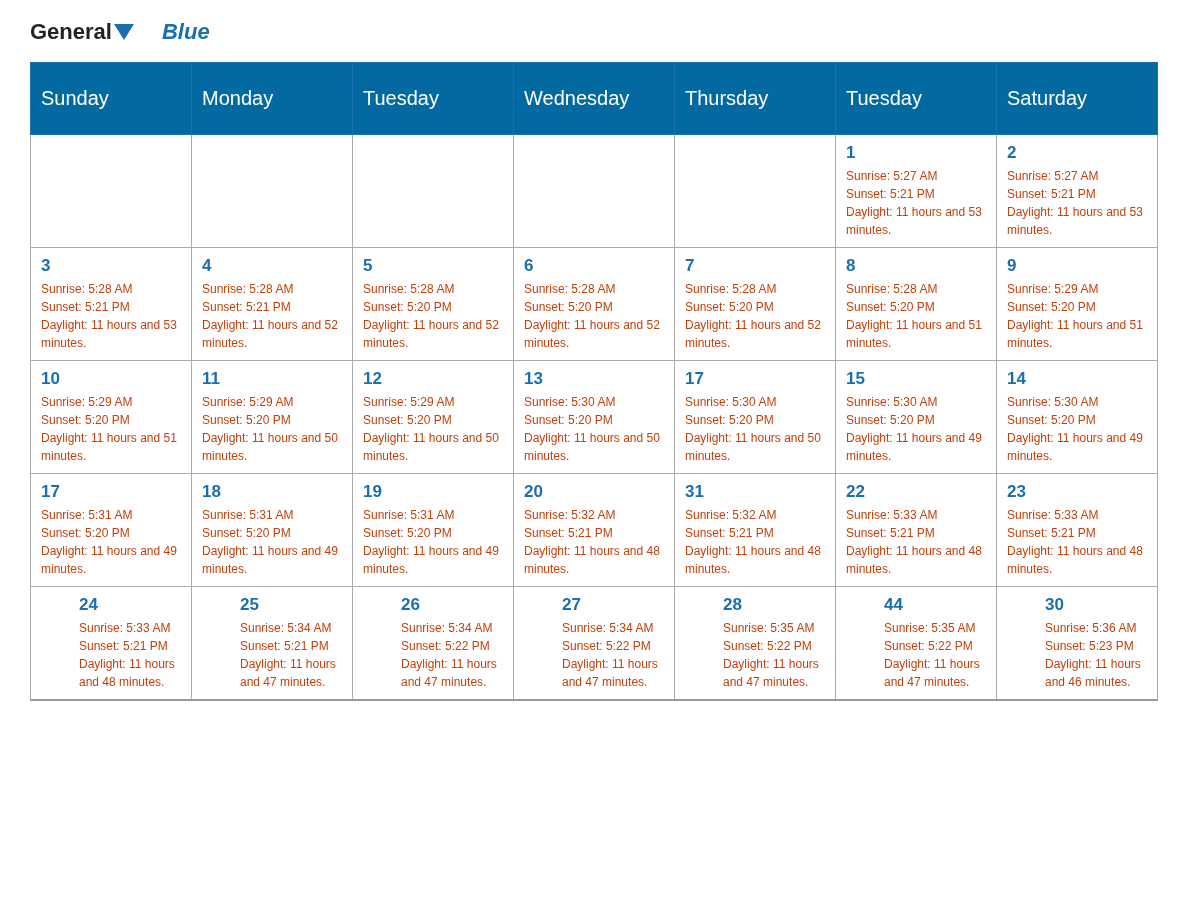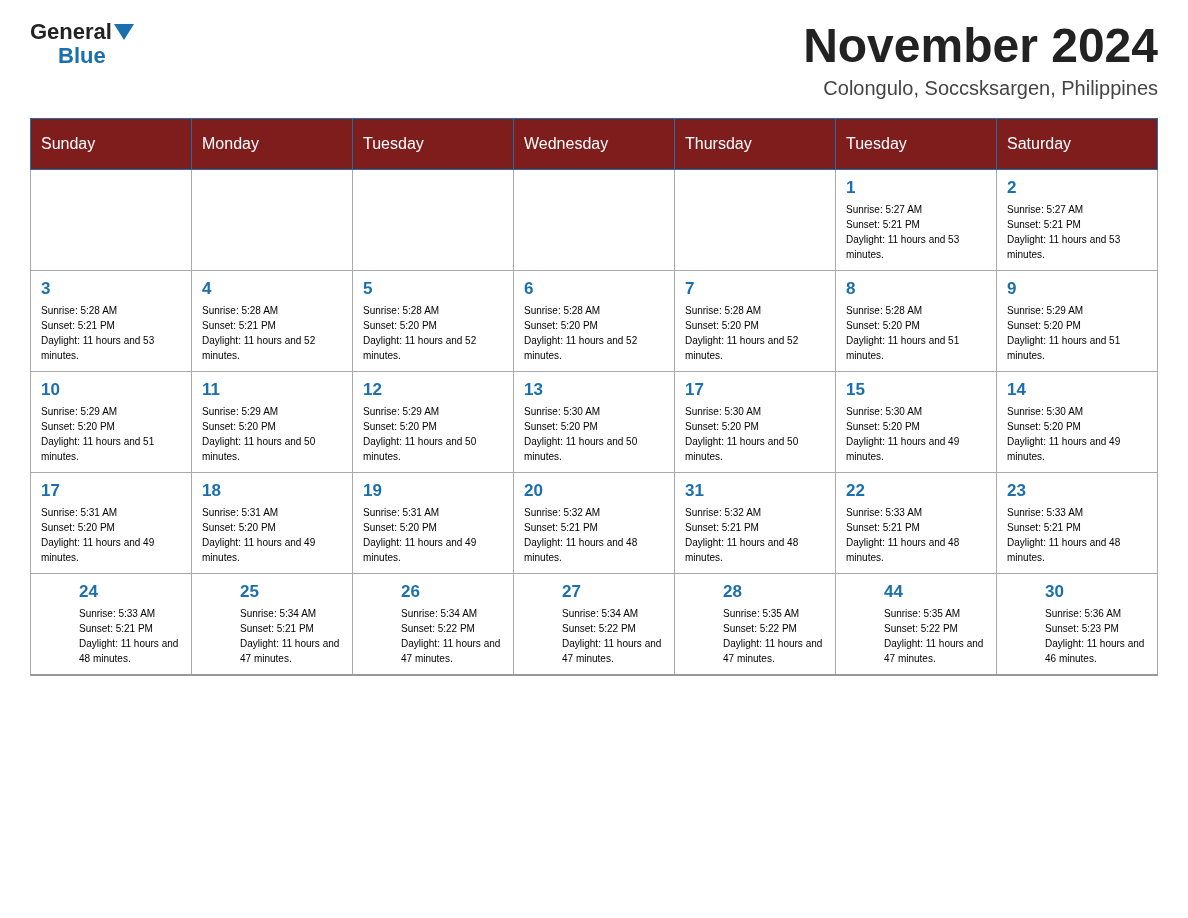--- a/index.html
+++ b/index.html
@@ -10,36 +10,37 @@
       color: #222;
     }
     .header {
       display: flex;
       justify-content: space-between;
       align-items: flex-start;
       margin-bottom: 18px;
     }
     .logo {
       display: flex;
-      flex-direction: column;
+      flex-direction: row;
       align-items: flex-start;
     }
     .logo-general {
       font-size: 22px;
       font-weight: bold;
       color: #222;
       letter-spacing: 0;
       line-height: 1.1;
     }
     .logo-blue {
       font-size: 22px;
       font-weight: bold;
       color: #1a6faf;
       line-height: 1.1;
       margin-left: 28px;
+      font-style: italic;
     }
     .logo-line {
       display: flex;
       align-items: center;
     }
     .title-area {
       text-align: right;
     }
     .month-title {
       font-size: 48px;
@@ -51,47 +52,47 @@
       font-size: 20px;
       color: #444;
       margin-top: 4px;
     }
     .calendar {
       width: 100%;
       border-collapse: collapse;
       border: 1px solid #999;
     }
     .calendar th {
-      background: #7f1d1d;
+      background: #0369a1;
       color: #fff;
-      font-size: 16px;
+      font-size: 20px;
       font-weight: normal;
-      padding: 16px 10px;
+      padding: 24px 10px;
       text-align: left;
       border: 1px solid #1a6faf;
     }
     .calendar td {
       vertical-align: top;
       padding: 8px 10px;
       border: 1px solid #aaa;
       width: 14.28%;
       min-height: 110px;
       font-size: 13px;
       color: #222;
     }
     .day-num {
       font-size: 17px;
       font-weight: bold;
       color: #1a6faf;
       display: block;
       margin-bottom: 4px;
     }
     .day-info {
-      font-size: 10px;
-      color: #000000;
+      font-size: 12px;
+      color: #c2410c;
       line-height: 1.5;
     }
     tr:nth-child(odd) td { background: #f9f9f9; }
     tr:nth-child(even) td { background: #fff; }
     
     .calendar tbody tr td { background: #fff; }
     .calendar tbody tr:last-child td { border-bottom: 2px solid #999; padding-left: 48px; }
   </style>
 </head>
 <body>
@@ -103,24 +104,20 @@
       <span style="display:inline-block;margin-left:2px;margin-top:4px;">
         <svg width="20" height="16" viewBox="0 0 20 16">
           <polygon points="0,0 20,0 10,16" fill="#1a6faf"></polygon>
         </svg>
       </span>
     </div>
     <div class="logo-line">
       <span class="logo-blue">Blue</span>
     </div>
   </div>
-  <div class="title-area">
-    <div class="month-title">November 2024</div>
-    <div class="location-title">Colongulo, Soccsksargen, Philippines</div>
-  </div>
 </div>
 
 <table class="calendar">
   <thead>
     <tr>
       <th>Sunday</th>
       <th>Monday</th>
       <th>Tuesday</th>
       <th>Wednesday</th>
       <th>Thursday</th>

